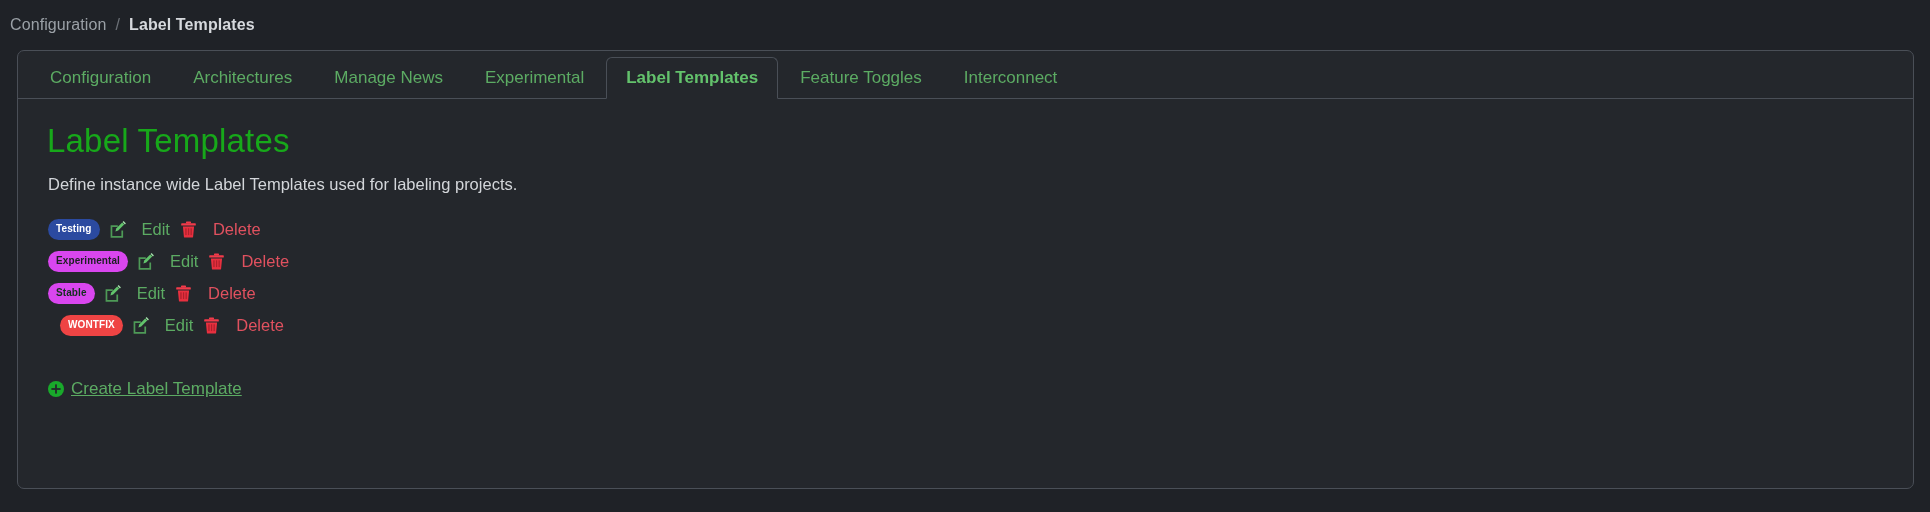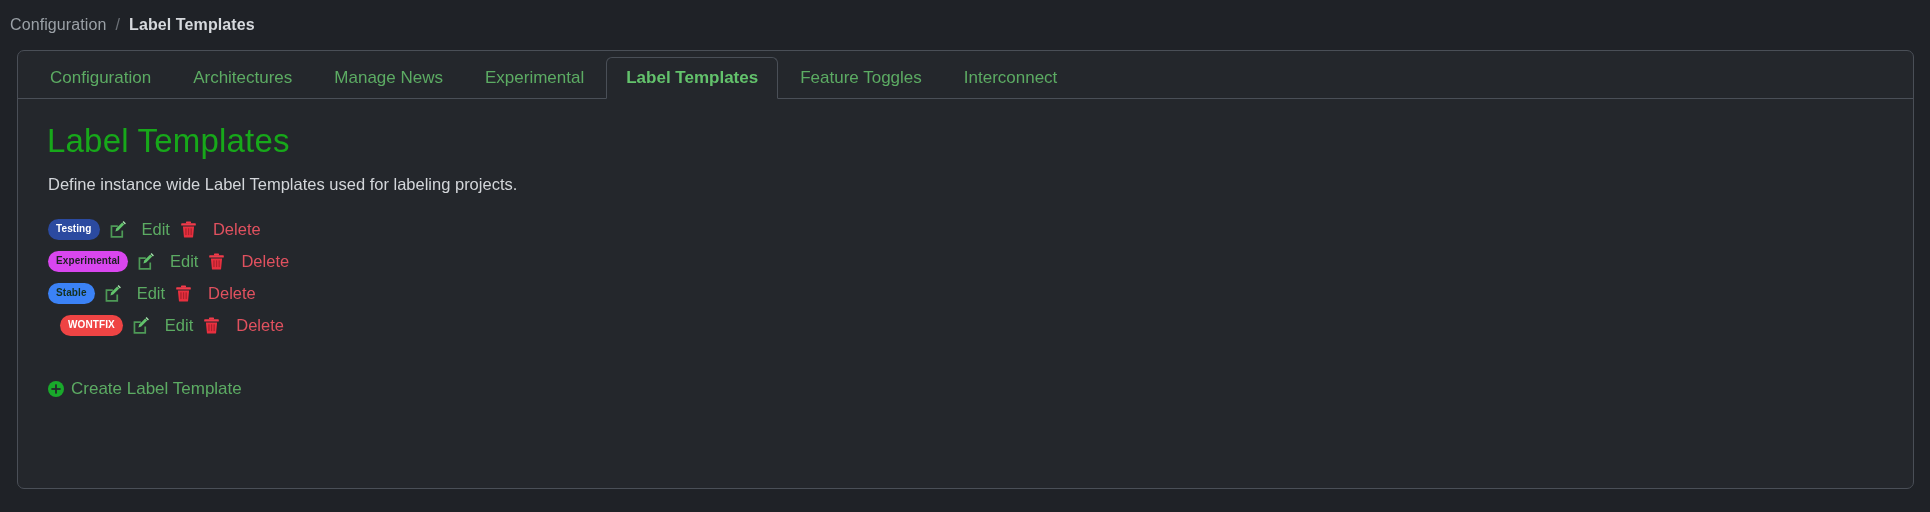--- a/index.html
+++ b/index.html
@@ -112,21 +112,21 @@
     padding: 0 8px;
     border-radius: 11px;
     font-size: 10px;
     font-weight: bold;
     letter-spacing: .1px;
     line-height: 1;
     text-align: right;
   }
   .badge.blue   { background: #2b4aa0; color: #ffffff; }
   .badge.yellow { background: #d946ef; color: #1d1f22; }
-  .badge.green  { background: #3b82f6; color: #14301d; }
+  .badge.green  { background: #d946ef; color: #14301d; }
   .badge.red    { background: #ef4444; color: #ffffff; margin-left: 12px; }
 
   .action {
     display: inline-flex;
     align-items: center;
     font-size: 16.5px;
     margin-left: 9px;
     cursor: pointer;
     white-space: nowrap;
     gap: 12px;
@@ -144,20 +144,21 @@
   .action .ico svg { display: block; }
 
   
   .create-link {
     display: inline-flex;
     align-items: center;
     margin-top: 38px;
     font-size: 17px;
     color: #5cab63;
     cursor: pointer;
+    text-decoration: underline;
   }
   .create-link .plus-ico {
     width: 16px;
     height: 16px;
     margin-right: 7px;
     display: inline-flex;
   }
 </style>
 </head>
 <body>

